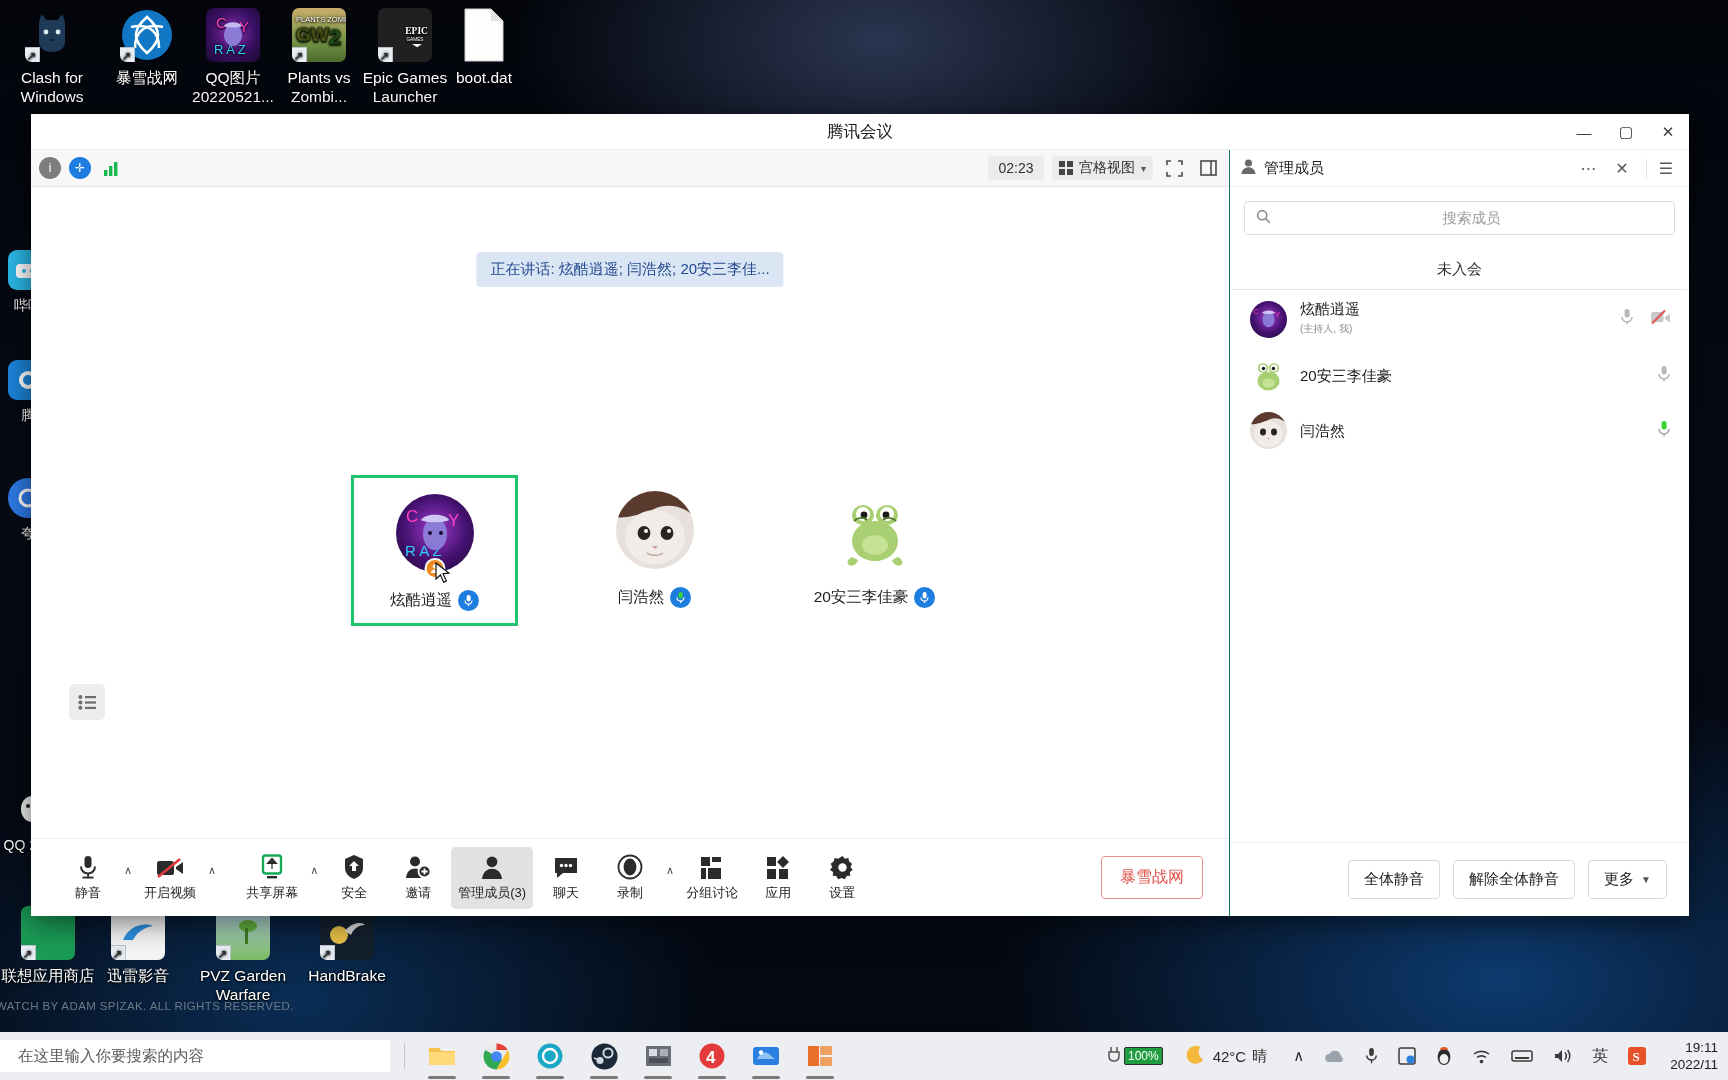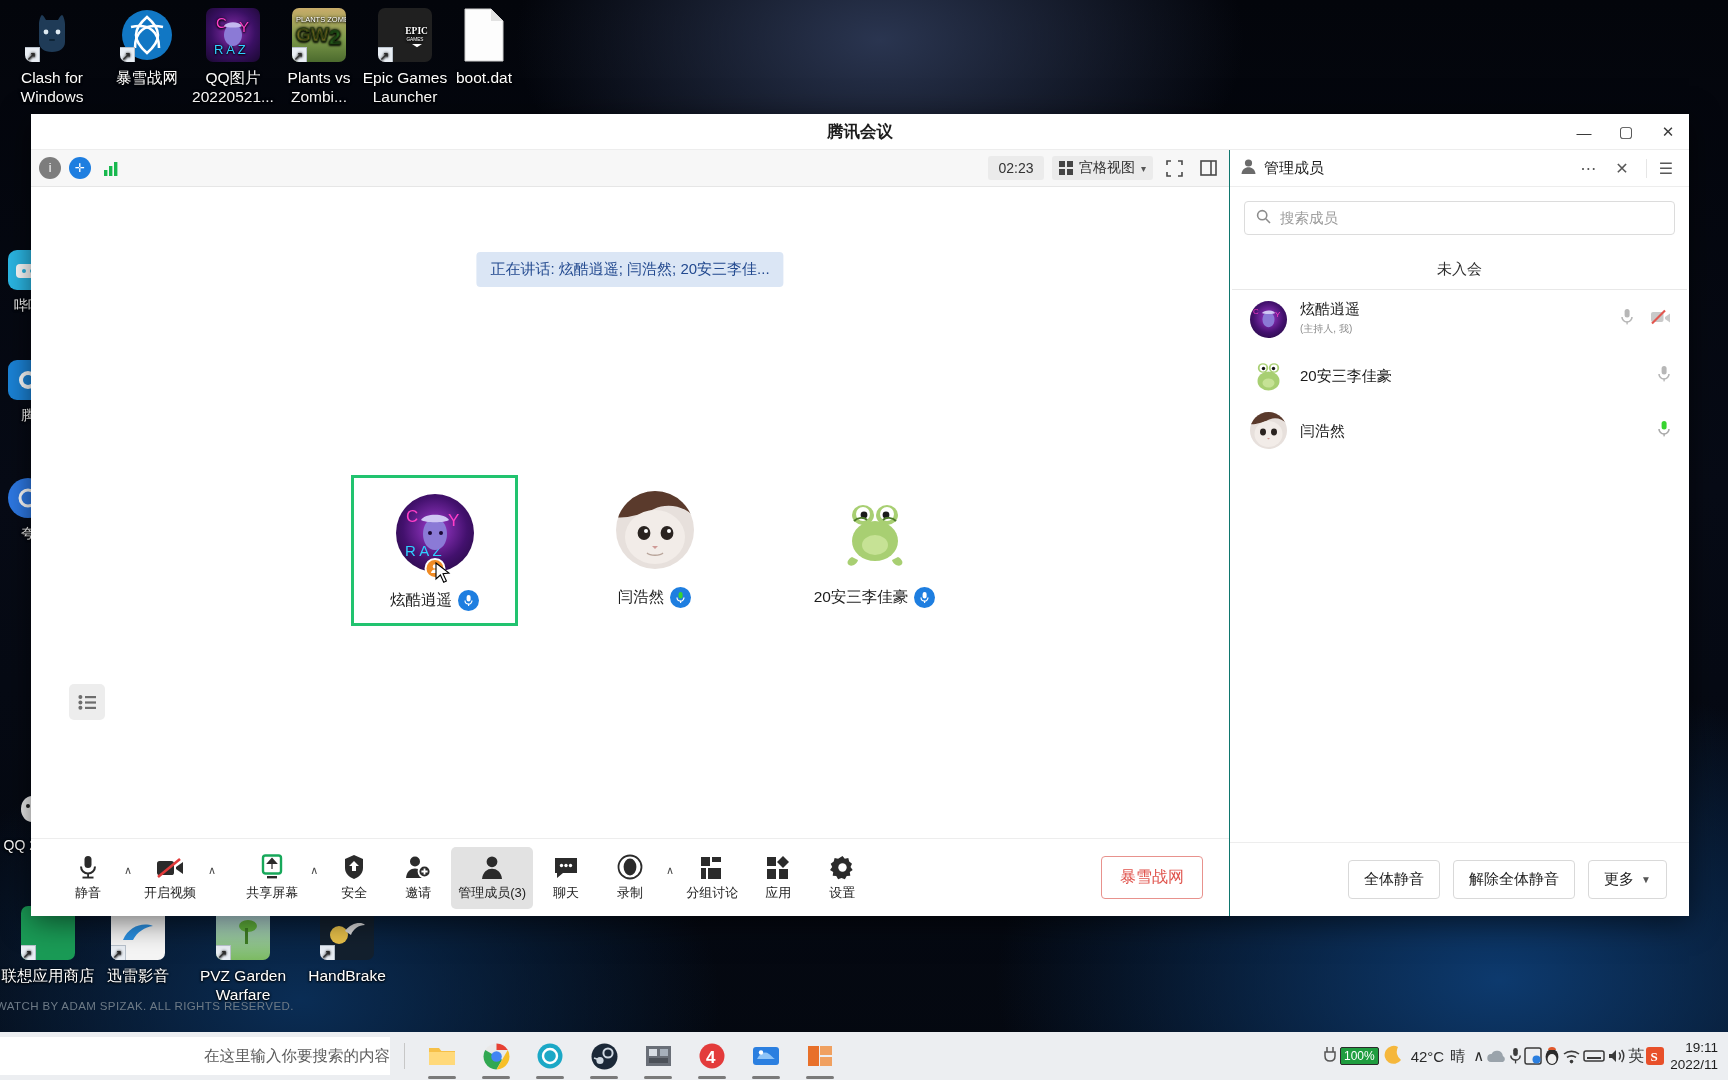--- a/index.html
+++ b/index.html
@@ -39,21 +39,21 @@
   
   #meeting {
     position: absolute; left: 31px; top: 114px; width: 1658px; height: 802px;
     background: #fff; box-shadow: 0 6px 28px rgba(0,0,0,.55);
     display: flex; flex-direction: column;
   }
   #titlebar {
     height: 36px; position: relative; display: flex; align-items: center;
     justify-content: center; border-bottom: 1px solid #ededed; background: #fff;
   }
-  #titlebar .wtitle { font-size: 16.5px; color: #1c1c1c; font-weight: bold; }
+  #titlebar .wtitle { font-size: 16.5px; color: #1c1c1c; }
   .wbtns { position: absolute; right: 0; top: 0; height: 36px; display: flex; }
   .wbtn {
     width: 42px; height: 36px; display: flex; align-items: center;
     justify-content: center; color: #3a3a3a; font-size: 15px;
   }
 
   #windowbody { flex: 1; display: flex; min-height: 0; }
   #leftcol { flex: 1; display: flex; flex-direction: column; min-width: 0; background: #fff; }
 
   
@@ -140,21 +140,21 @@
   }
   #panelhead .ph-sp { flex: 1; }
   .ph-btn { color: #585858; font-size: 16px; padding: 0 6px; }
   #searchwrap { padding: 14px 14px 8px; }
   #searchbox {
     height: 34px; border: 1px solid #dcdcdc; border-radius: 4px; display: flex;
     align-items: center; gap: 9px; padding: 0 11px;
   }
   #searchbox input {
     border: 0; outline: 0; flex: 1; font-size: 14.5px; color: #c2410c;
-    font-family: "Liberation Sans", sans-serif; background: transparent;
+    font-family: "Liberation Sans", sans-serif; background: transparent; text-align: center;
   }
   #searchbox input::placeholder { color: #9b9b9b; }
   #tabs { display: flex; border-bottom: 1px solid #e8e8e8; margin: 6px 2px 0; }
   .tab {
     flex: 1; height: 40px; display: flex; align-items: center; justify-content: center;
     font-size: 15px; color: #303030;
   }
   .tab.on { background: #1677ff; color: #fff; }
   #plist { flex: 1; overflow: hidden; }
   .prow { display: flex; align-items: center; gap: 13px; padding: 9px 18px 9px 20px; }
@@ -171,33 +171,33 @@
     color: #222; padding: 9px 15px; display: flex; align-items: center; gap: 7px;
     font-family: "Liberation Sans", sans-serif;
   }
 
   
   #taskbar {
     position: absolute; left: 0; bottom: 0; width: 1728px; height: 48px;
     background: #eceef1; display: flex; align-items: center;
   }
   #searchbar {
-    width: 390px; height: 38px; background: #fff; display: flex; align-items: center;
-    padding-left: 18px; font-size: 15.5px; color: #5b5b5b; justify-content: flex-end;
+    width: 390px; height: 32px; background: #fff; display: flex; align-items: center;
+    padding-left: 18px; font-size: 15.5px; color: #5b5b5b;
   }
   #tb-sep { width: 1px; height: 26px; background: #c7c7c7; margin: 0 10px 0 14px; }
   .tbapp {
     width: 46px; height: 40px; display: flex; align-items: center; justify-content: center;
     margin: 0 4px; border-radius: 3px; position: relative;
   }
   .tbapp.open::after {
     content: ""; position: absolute; bottom: -3px; left: 9px; width: 28px; height: 3px;
     background: #7a7a7a; border-radius: 2px;
   }
-  #tray { margin-left: auto; display: flex; align-items: center; gap: 2px; padding-right: 10px; }
+  #tray { margin-left: auto; display: flex; align-items: center; gap: 20px; padding-right: 10px; }
   .trayi { display: flex; align-items: center; color: #2a2a2a; font-size: 15px; }
   #battery {
     display: flex; align-items: center; gap: 2px;
   }
   #batt-body {
     background: #1f9d3f; color: #fff; font-size: 12px; padding: 1px 3px;
     border: 1px solid #2b2b2b; border-radius: 2px;
   }
   #clock { text-align: right; font-size: 13.5px; line-height: 17px; color: #1d1d1d; padding-left: 4px; }
   .cursor-arrow { position: absolute; pointer-events: none; }

